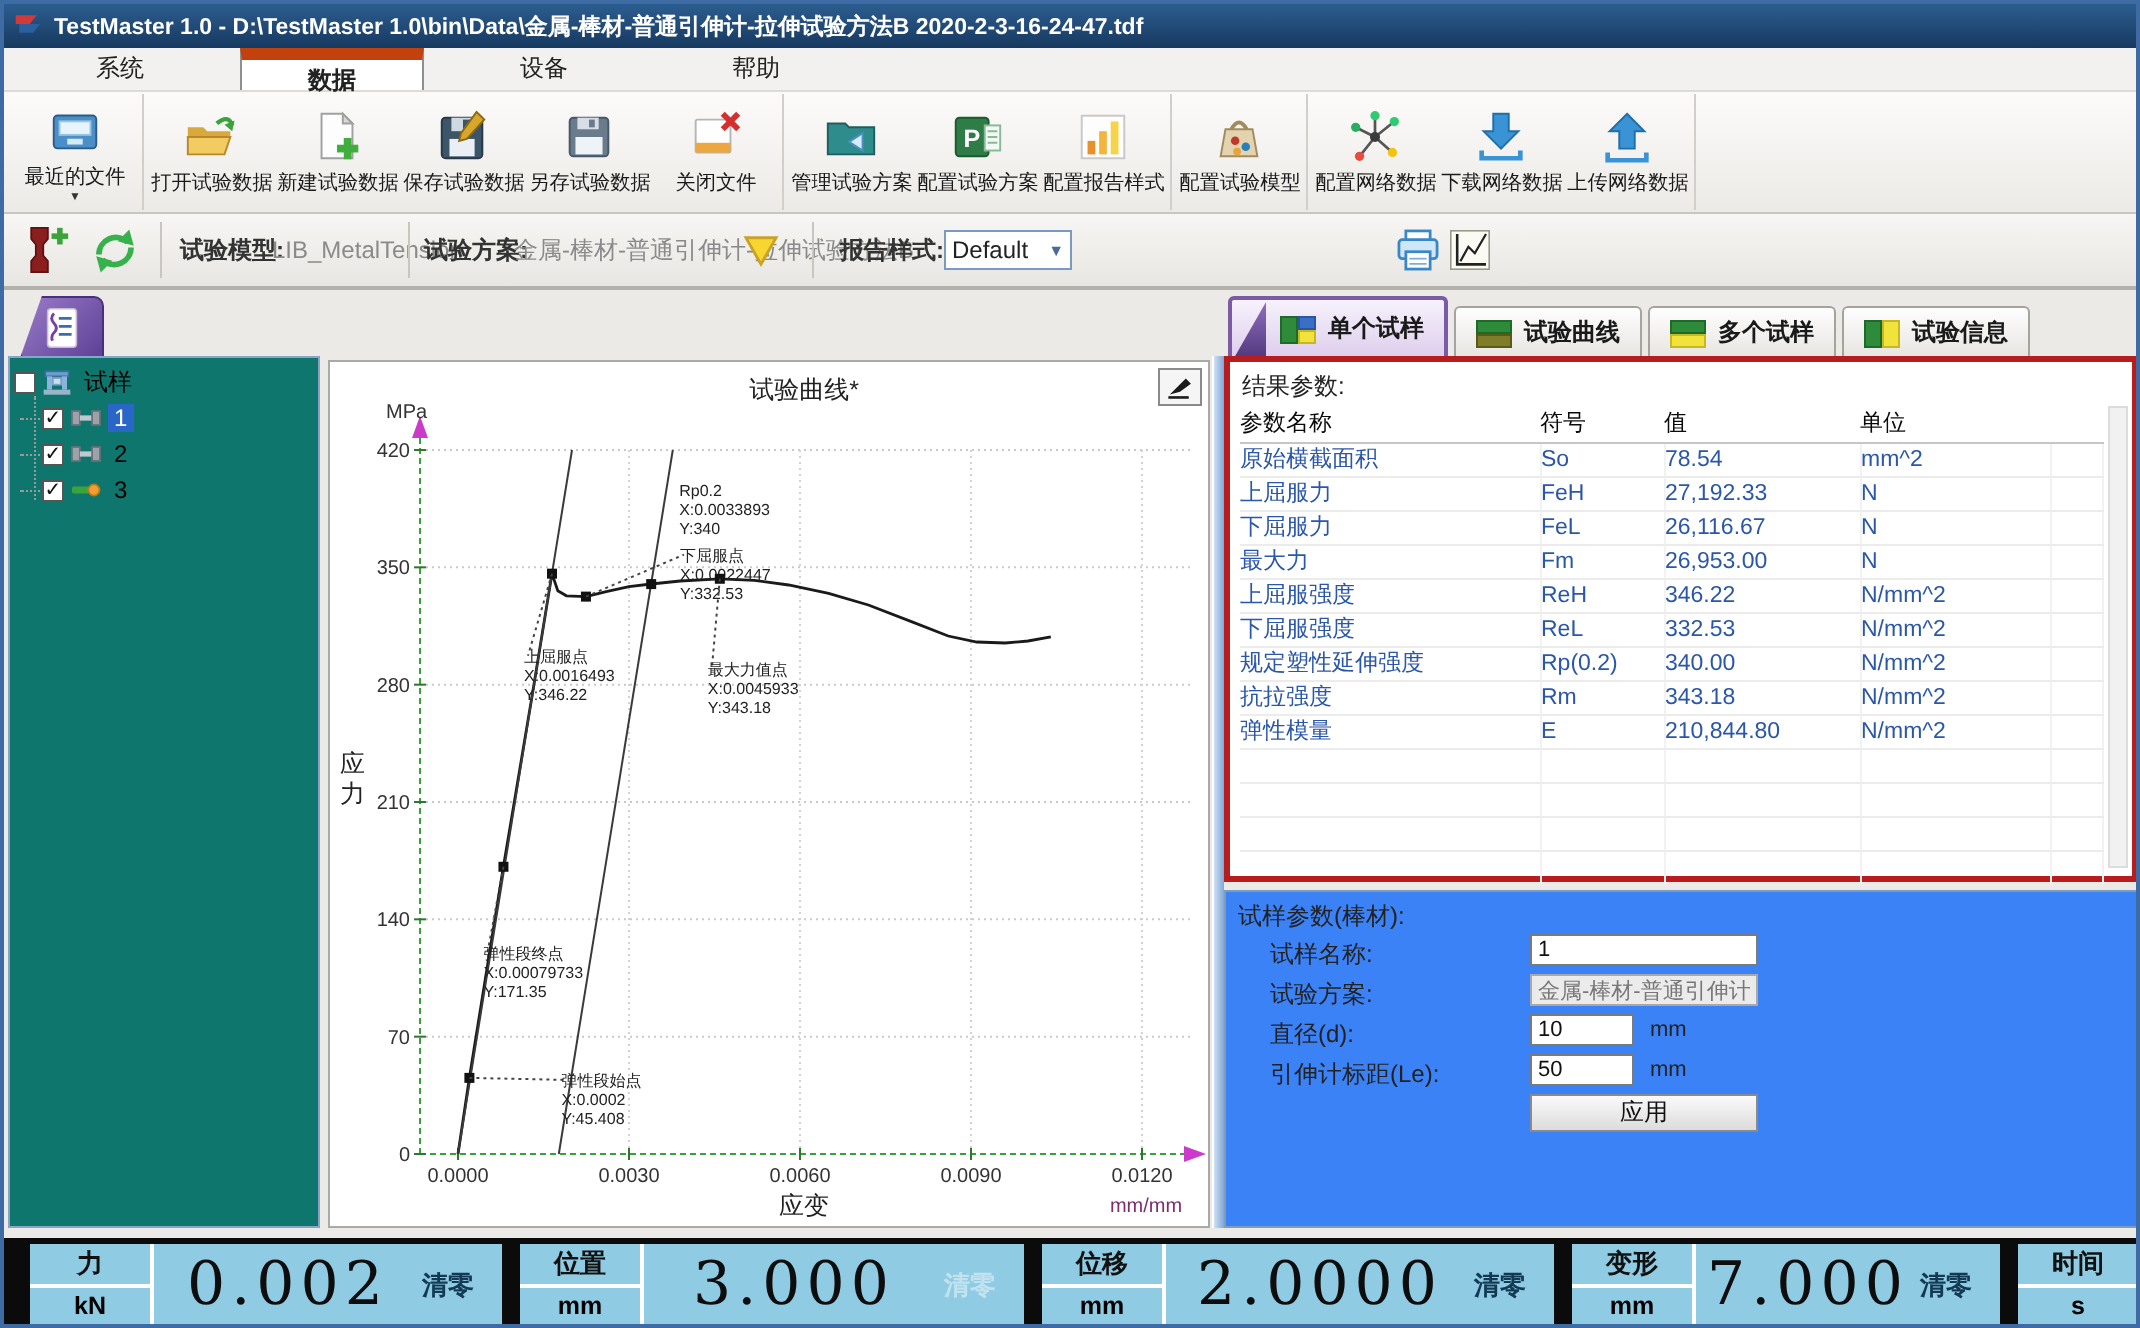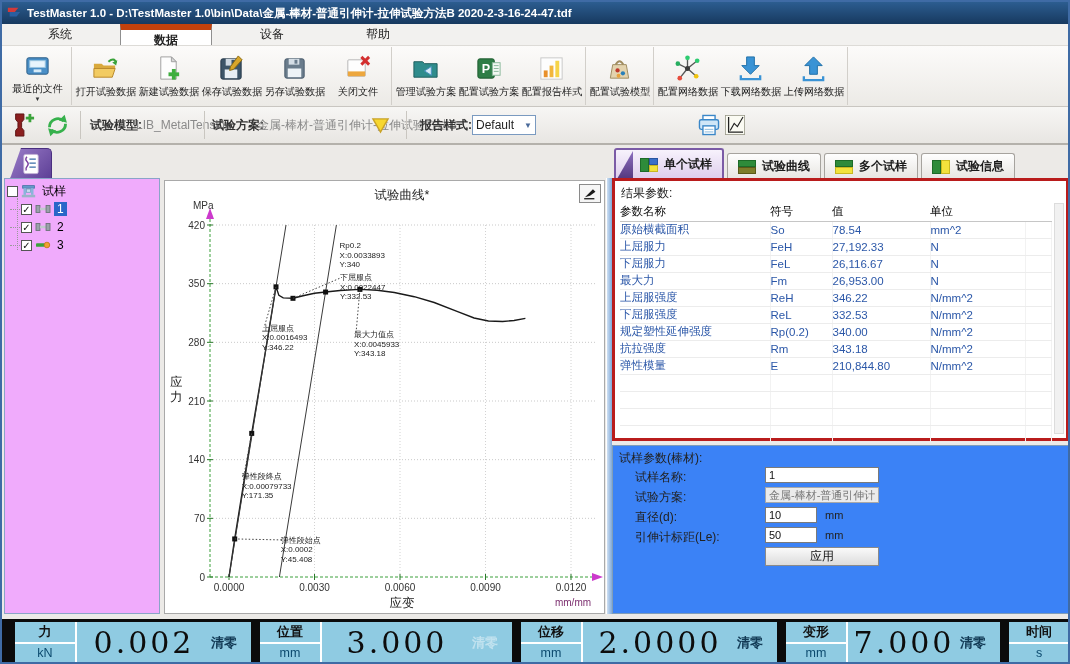--- a/index.html
+++ b/index.html
@@ -30,21 +30,21 @@
   .t2-label { font-weight:bold; color:#333; }
   .t2-value { color:#8a8a8a; }
   .combo { width:64px; height:20px; background:#fff; border:1px solid #7a9ac0; display:flex; align-items:center; justify-content:space-between; padding:0 3px; font-size:12px; color:#222; }
   .combo .arr { font-size:8px; color:#4a6a9a; }
   .icon-btn { background:transparent; border:none; display:flex; align-items:center; }
 
   
   .main { position:relative; height:474px; background:#eceae7; }
   .left-tab { position:absolute; left:8px; top:3px; width:42px; height:31px; background:linear-gradient(135deg,#9a7cc8,#5d3f96); border:1px solid #4a2f80; border-bottom:none; border-radius:5px 5px 0 0; clip-path:polygon(26% 0,100% 0,100% 100%,0 100%); display:flex; align-items:center; justify-content:center; }
   .left-tab svg { width:24px; height:24px; }
-  .tree-panel { position:absolute; left:2px; top:33px; width:156px; height:436px; background:#f0abfc; border:1px solid #8aa4c8; font-size:12px; padding:3px 2px; }
+  .tree-panel { position:absolute; left:2px; top:33px; width:156px; height:436px; background:#0f766e; border:1px solid #8aa4c8; font-size:12px; padding:3px 2px; }
   .tree-row { display:flex; align-items:center; gap:3px; height:18px; }
   .tree-children { margin-left:7px; position:relative; }
   .tree-children::before { content:""; position:absolute; left:3px; top:-2px; height:52px; border-left:1px dotted #9a9a9a; }
   .tree-children .tree-row { margin-left:7px; position:relative; }
   .tree-children .tree-row::before { content:""; position:absolute; left:-11px; top:9px; width:10px; border-top:1px dotted #9a9a9a; }
   .cbx { width:11px; height:11px; background:#fff; border:1px solid #555; font-size:10px; line-height:9px; text-align:center; color:#111; flex:none; }
   .tree-label { padding:0 3px; }
   .tree-label.selected { background:#2a66c8; color:#fff; }
 
   .chart-panel { position:absolute; left:162px; top:35px; width:441px; height:434px; background:#fff; border:1px solid #a9a9a9; }
@@ -74,21 +74,21 @@
   .sp-input.dis { background:#ebebeb; color:#777; border-color:#a8a8a8; }
   .sp-input.small { width:52px; }
   .sp-unit { position:absolute; left:212px; font-size:11px; color:#222; }
   .apply-btn { position:absolute; left:152px; top:101px; width:114px; height:19px; background:linear-gradient(#fafafa,#dcdcdc); border:1px solid #8a8a8a; font-size:12px; font-family:inherit; color:#111; }
 
   
   .statusbar { height:47px; background:#0b0b0b; display:flex; gap:9px; padding:3px 0 3px 13px; overflow:hidden; }
   .sb-block { background:#8fcbe2; display:flex; flex:none; }
   .sb-labels { width:62px; border-right:2px solid #fff; display:flex; flex-direction:column; }
   .sb-label { flex:1; display:flex; align-items:center; justify-content:center; font-size:13px; font-weight:bold; color:#111; border-bottom:2px solid #fff; }
-  .sb-unit { flex:1; display:flex; align-items:center; justify-content:center; font-size:12.5px; font-weight:normal; color:#0c4a6e; }
+  .sb-unit { flex:1; display:flex; align-items:center; justify-content:center; font-size:12.5px; font-weight:bold; color:#000000; }
   .sb-value { flex:1; display:flex; align-items:center; justify-content:center; font-family:"DejaVu Serif",serif; font-size:30px; letter-spacing:3px; color:#0d0d0d; }
   .sb-clear { width:40px; display:flex; align-items:center; font-size:13px; font-weight:bold; color:#123a55; cursor:default; }
   .sb-clear.dim { color:rgba(255,255,255,.45); }
 </style>
 </head>
 <body>
 
 <div class="window">
 
   <div class="titlebar">

